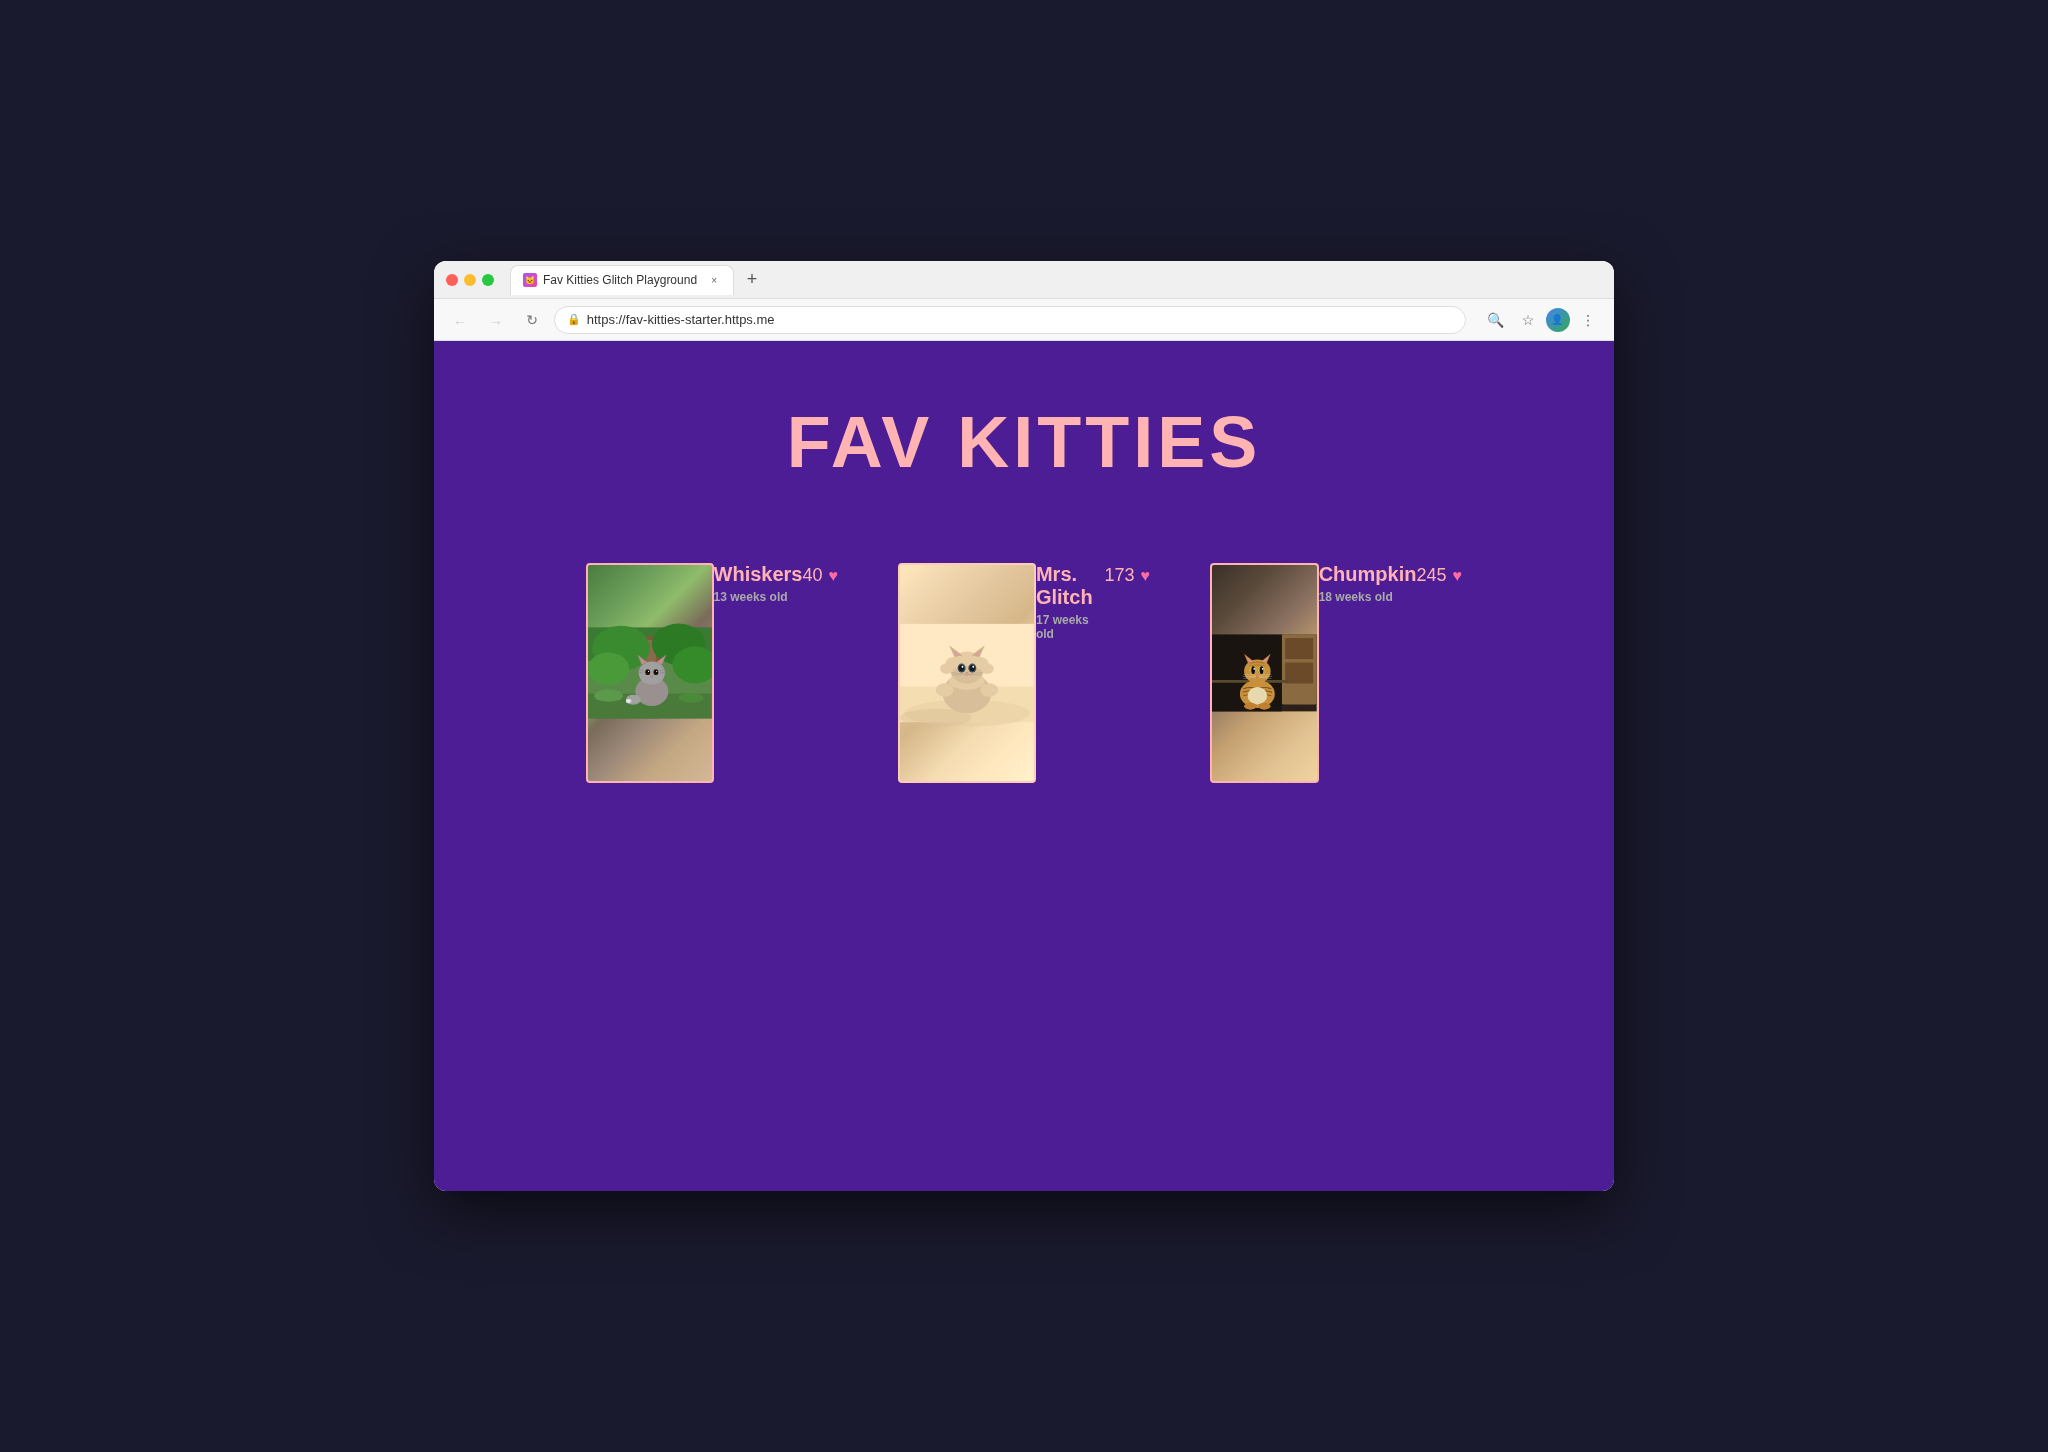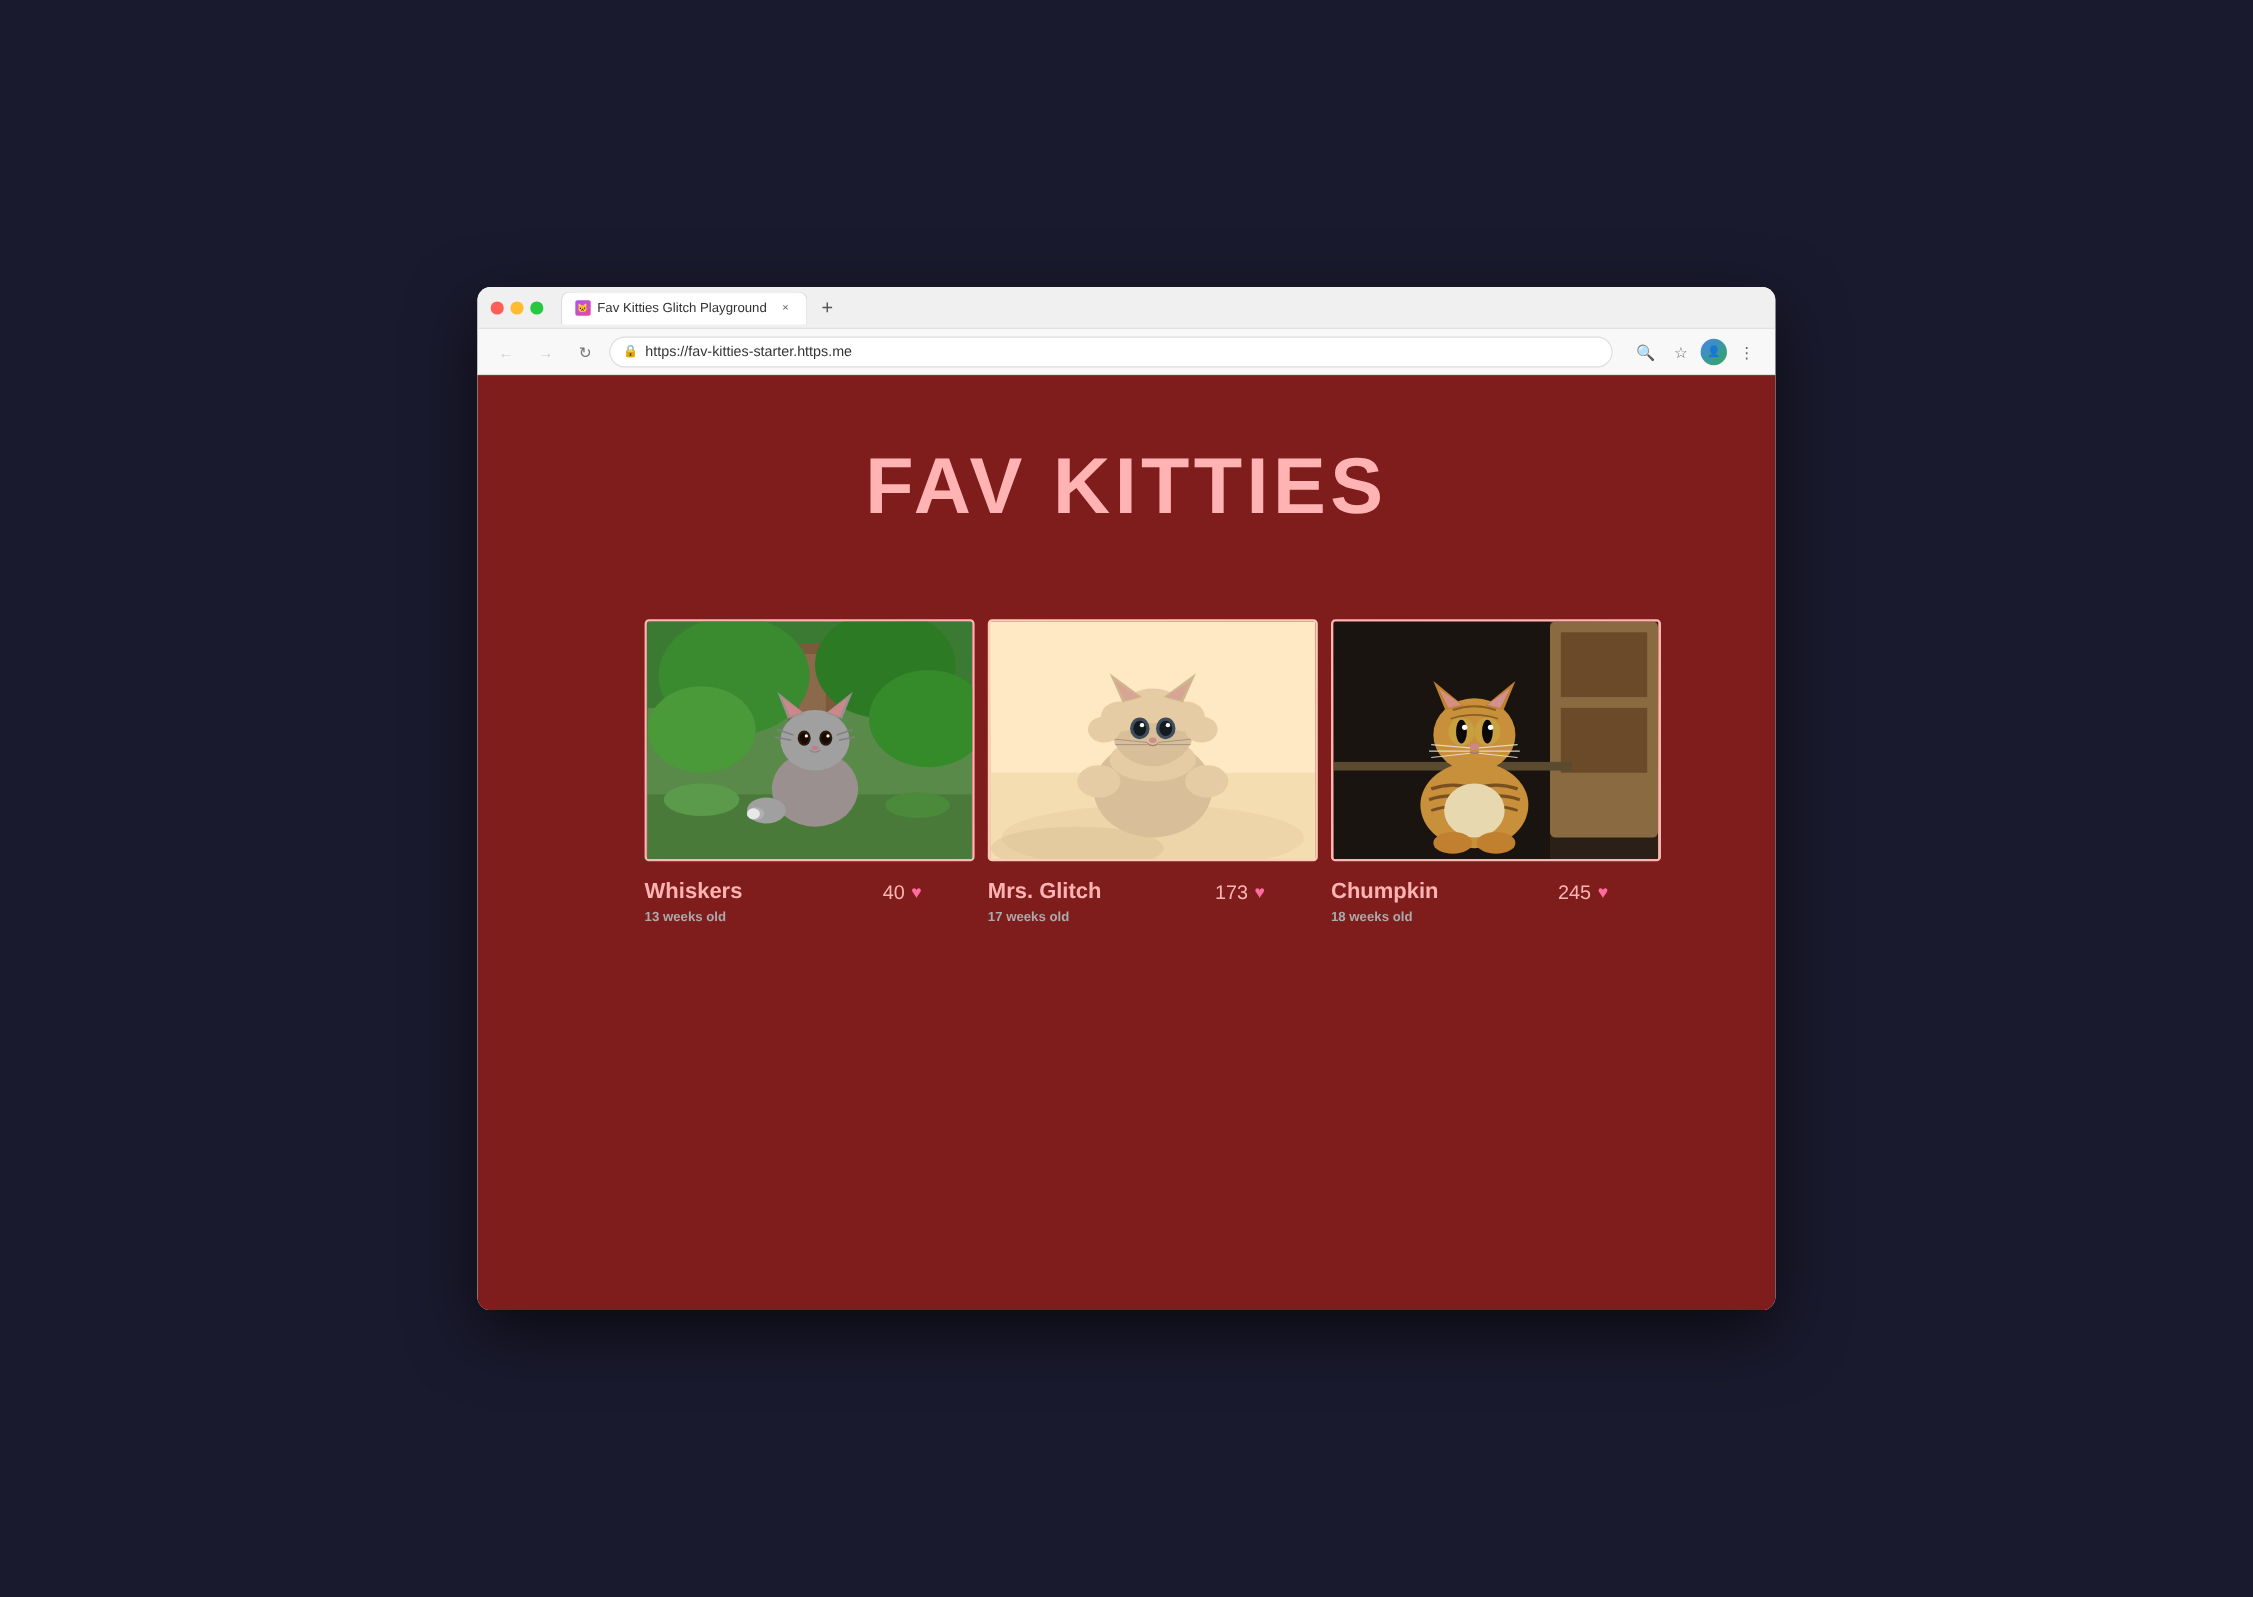--- a/index.html
+++ b/index.html
@@ -177,21 +177,21 @@
       display: flex;
       align-items: center;
       justify-content: center;
       font-size: 10px;
       color: white;
       cursor: pointer;
     }
 
     
     .website-content {
-      background: #7f1d1d;
+      background: #4c1d95;
       min-height: 850px;
       display: flex;
       flex-direction: column;
       align-items: center;
       padding: 60px 40px 80px;
     }
 
     .site-title {
       font-size: 72px;
       font-weight: 900;
@@ -204,21 +204,21 @@
 
     .kitties-grid {
       display: flex;
       gap: 60px;
       justify-content: center;
       align-items: flex-start;
     }
 
     .kitty-card {
       display: flex;
-      flex-direction: column;
+      flex-direction: row;
       align-items: flex-start;
       width: 252px;
     }
 
     .kitty-image-container {
       width: 300px;
       height: 220px;
       border: 2px solid #ffb3b3;
       border-radius: 4px;
       overflow: hidden;

